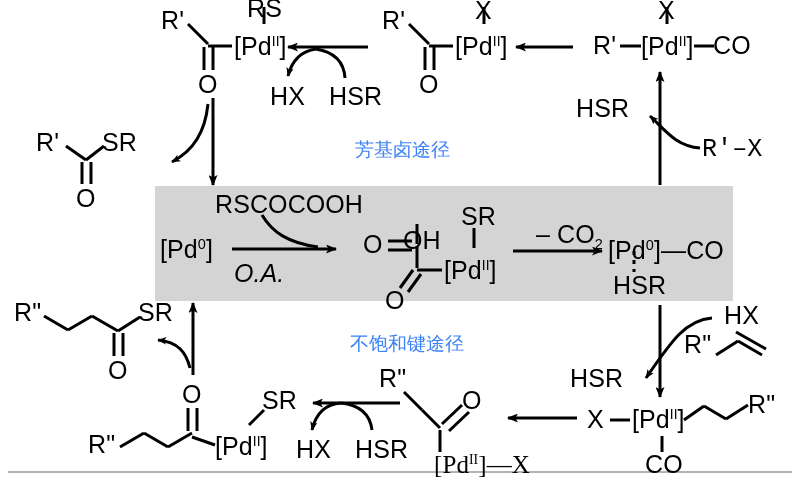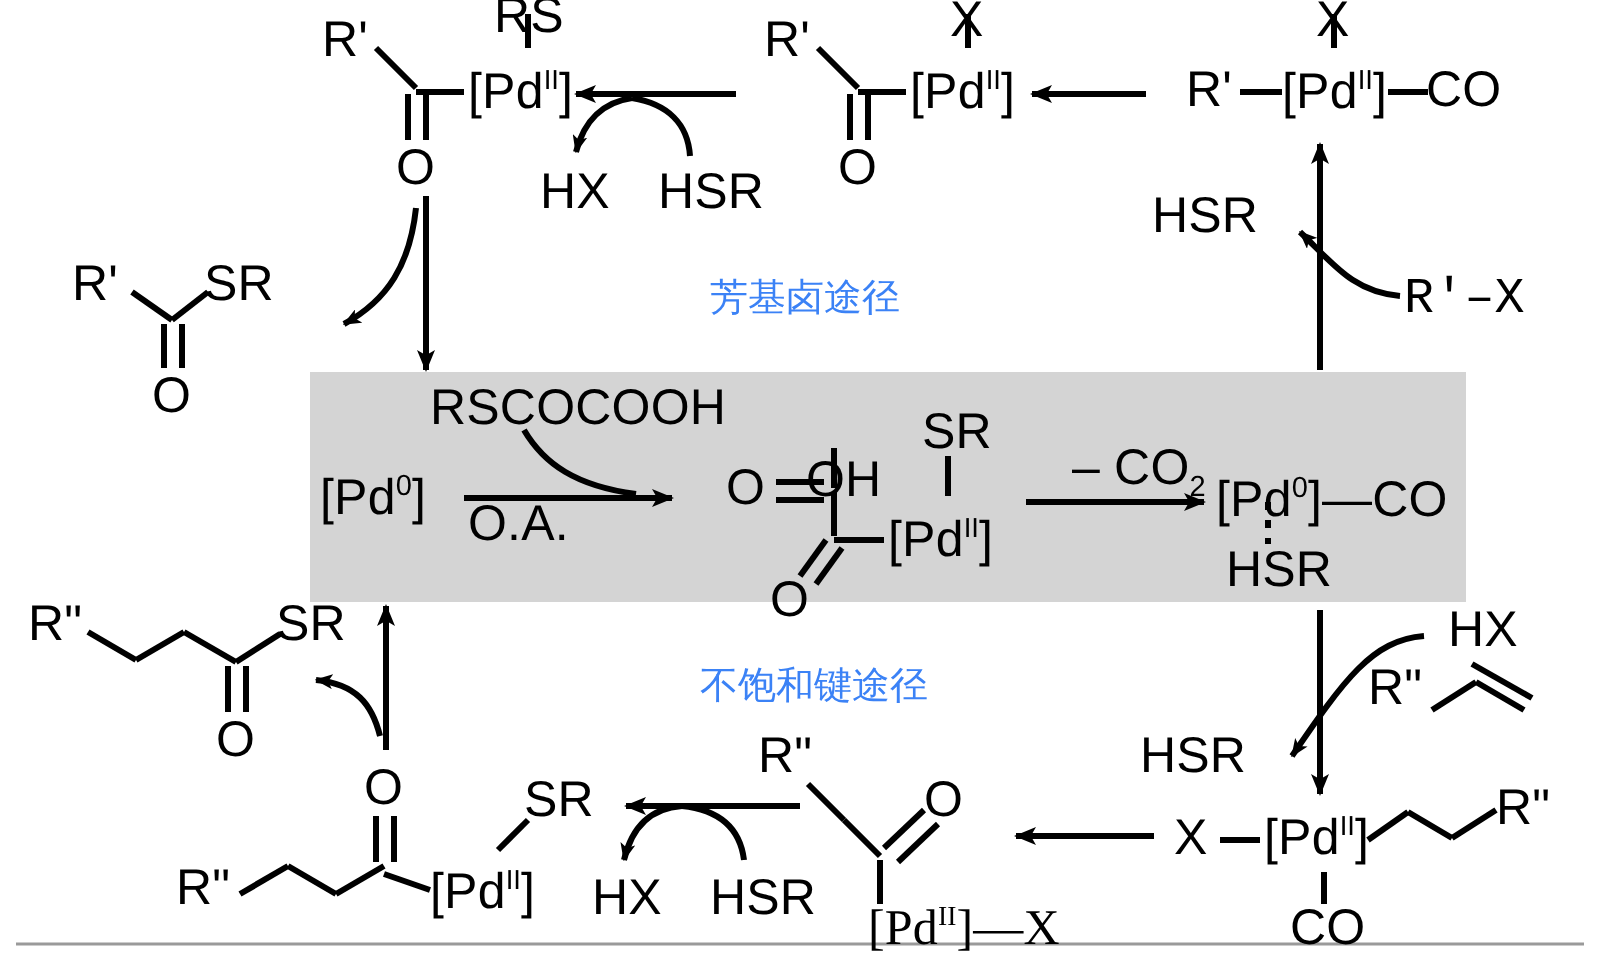--- a/index.html
+++ b/index.html
@@ -140,21 +140,21 @@
 
   <line x1="8" y1="472" x2="792" y2="472" stroke="#9a9a9a" stroke-width="1.4"></line>
 </svg>
 
 <div class="lbl chem" style="left:160px;top:237px;">
   <span>[Pd</span><sup>0</sup><span>]</span>
 </div>
 
 <div class="lbl chem" style="left:215px;top:192px;">RSCOCOOH</div>
 
-<div class="lbl chem" style="left:234px;top:250px;">O.A.</div>
+<div class="lbl chem" style="left:234px;top:261px;font-style:italic;">O.A.</div>
 
 <div class="lbl chem" style="left:403px;top:200px;margin-top:28px;">OH</div>
 <div class="lbl chem" style="left:363px;top:232px;">O</div>
 <div class="lbl chem" style="left:385px;top:288px;">O</div>
 <div class="lbl chem" style="left:461px;top:204px;">SR</div>
 <div class="lbl chem" style="left:444px;top:258px;">
   <span>[Pd</span><span class="rom">II</span><span>]</span>
 </div>
 
 <div class="lbl chem" style="left:536px;top:222px;">

